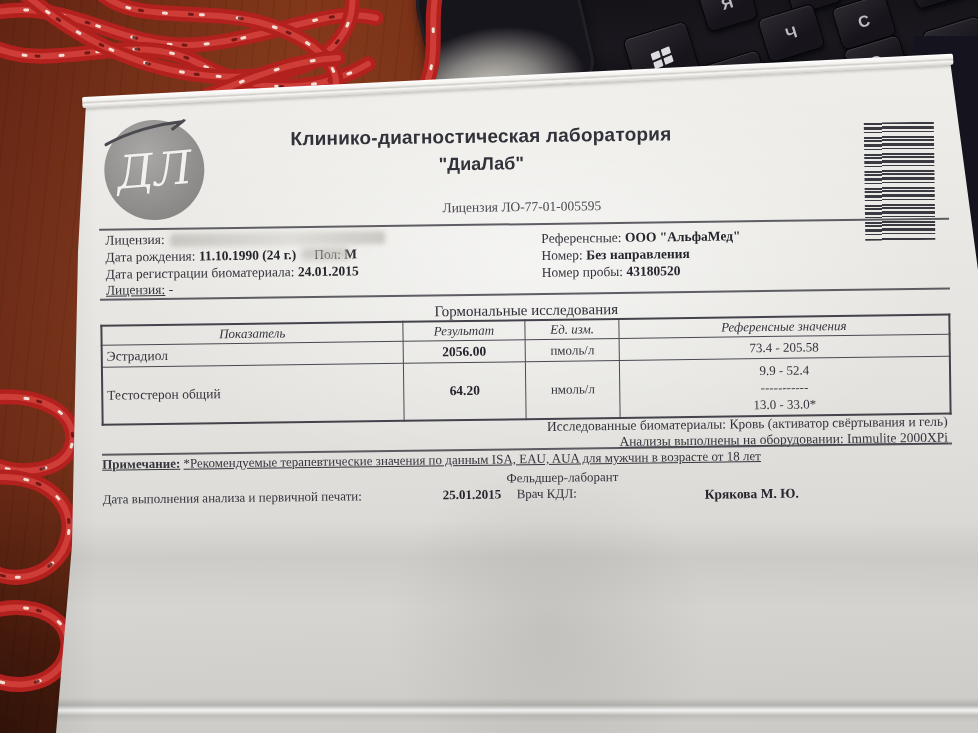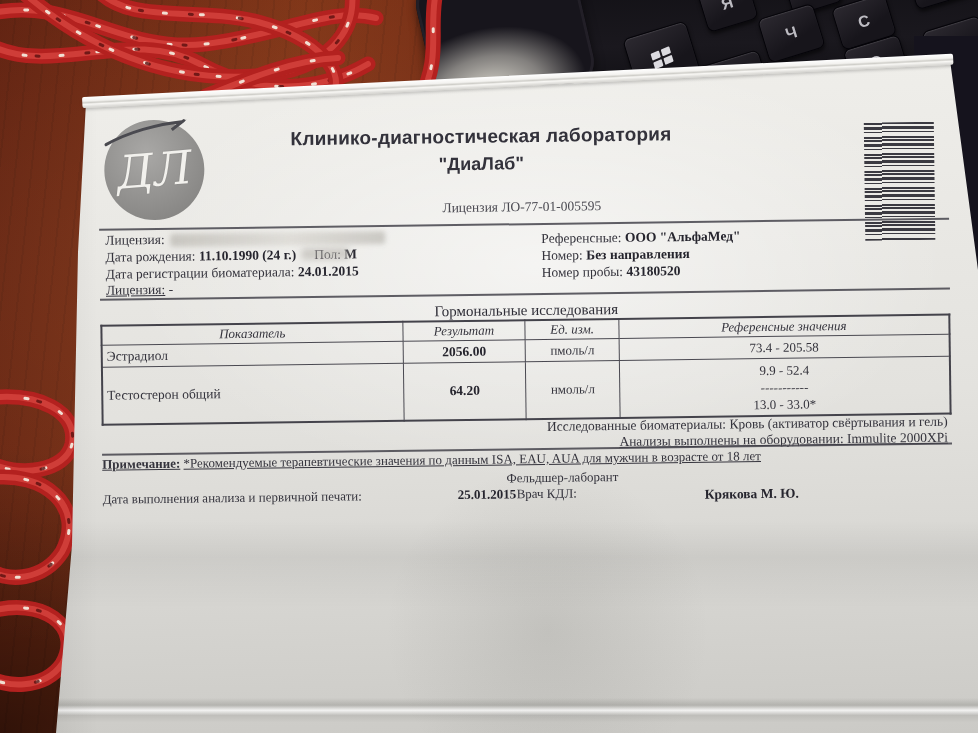--- a/index.html
+++ b/index.html
@@ -90,21 +90,21 @@
   td.unit{font-size:13px;text-align:center;}
   td.ref{font-size:13px;text-align:center;line-height:17px;}
   tr.r1 td{height:21px;}
   tr.r2 td{height:56px;}
   .rightline{position:absolute;width:848px;text-align:right;font-size:13.5px;}
   .u{text-decoration:underline;}
   .note{position:absolute;left:2px;top:352px;width:852px;font-size:13px;white-space:nowrap;}
   .note b{text-decoration:underline;}
   .feld{position:absolute;left:406px;top:371px;font-size:13px;}
   .footer{position:absolute;left:2px;top:387px;width:852px;font-size:13px;}
-  .f-date{position:absolute;left:340px;top:0;font-weight:bold;color:#26252e;margin-left:15px;}
+  .f-date{position:absolute;left:340px;top:0;font-weight:bold;color:#26252e;}
   .f-doc{position:absolute;left:414px;top:0;}
   .f-name{position:absolute;left:602px;top:3px;font-weight:bold;font-size:13.5px;color:#26252e;}
 </style>
 </head>
 <body>
 
 <div class="scene">
 
   <div class="keyboard">
     <div class="key small" style="left:18px;top:62px;width:74px;height:38px;">

